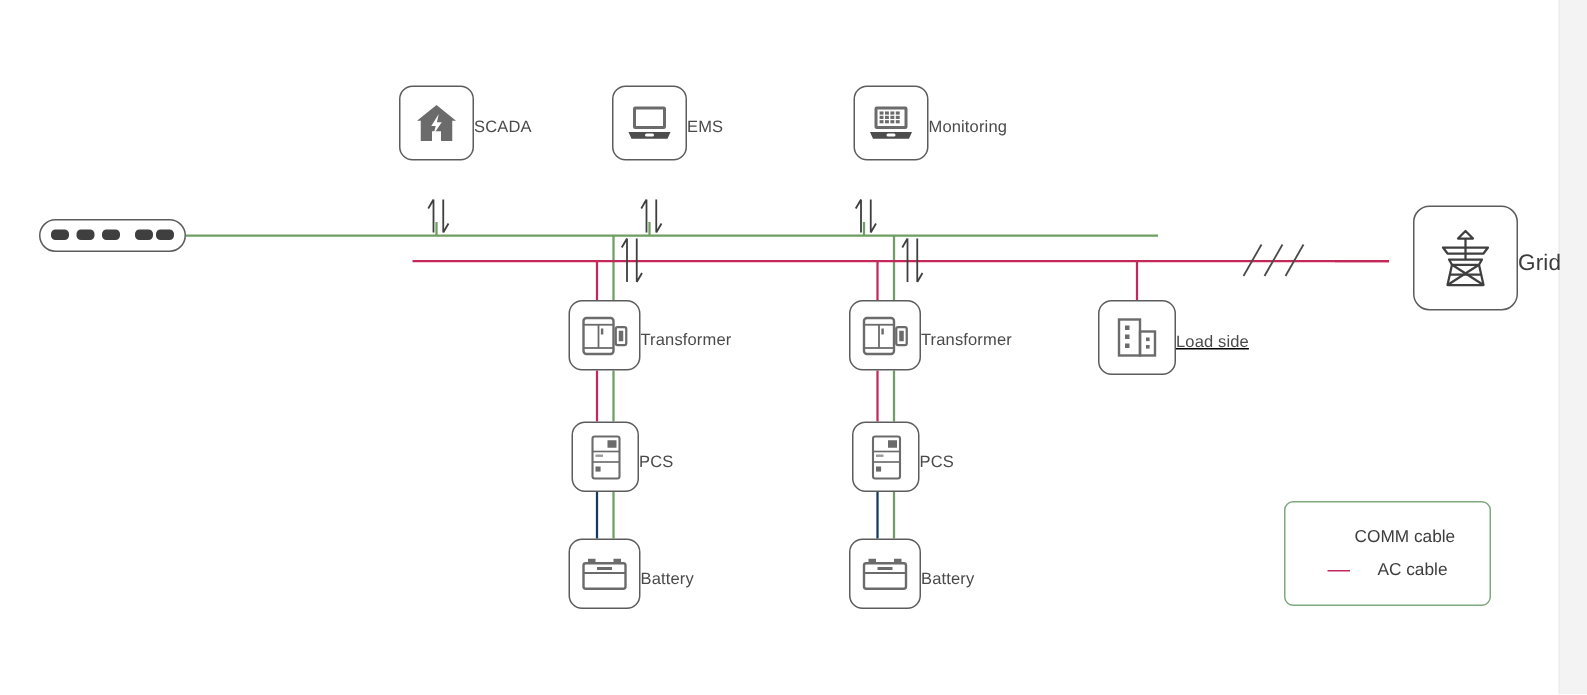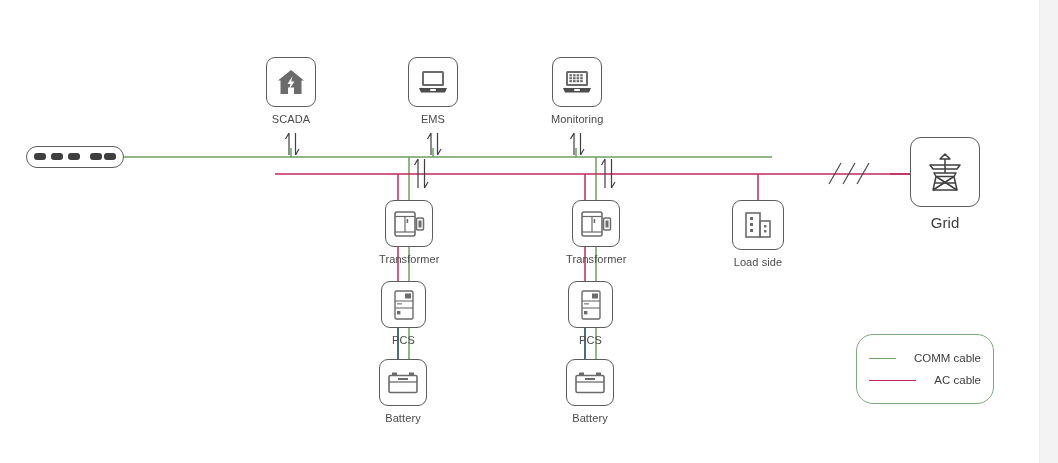--- a/index.html
+++ b/index.html
@@ -26,21 +26,21 @@
     position: absolute;
     top: 0; right: 18px;
     width: 1px; height: 463px;
     background: #ececec;
   }
 
   
   .node {
     position: absolute;
     display: flex;
-    flex-direction: column;
+    flex-direction: row;
     align-items: center;
   }
   .node-box {
     border: 1.4px solid #5c5c5c;
     border-radius: 9px;
     background: #ffffff;
     display: flex;
     align-items: center;
     justify-content: center;
   }
@@ -50,23 +50,23 @@
     color: #4a4a4a;
     white-space: nowrap;
     letter-spacing: .1px;
   }
   .node-label.big { font-size: 15px; color: #3c3c3c; margin-top: 7px; }
 
   
   #legend {
     position: absolute;
     border: 1px solid #7fa87f;
-    border-radius: 17px;
+    border-radius: 6px;
     background: #fff;
-    padding: 12px 12px;
+    padding: 12px 28px;
   }
   .legend-row {
     display: flex;
     align-items: center;
     height: 22px;
   }
   .legend-swatch {
     width: 56px; height: 0;
     border-top-width: 1.6px;
     border-top-style: solid;
@@ -174,21 +174,21 @@
       <svg width="32" height="28" viewBox="0 0 32 28">
         <rect x="5" y="3" width="22" height="15" rx="1.5" fill="#6b6b6b"></rect>
         <rect x="7" y="5" width="18" height="11" fill="#ffffff"></rect>
         <path d="M2 20 L30 20 L28 24.5 L4 24.5 Z" fill="#4d4d4d"></path>
         <rect x="13" y="21" width="6" height="2" rx="1" fill="#ffffff"></rect>
       </svg>
     </div>
     <div class="node-label">EMS</div>
   </div>
 
-  <div class="node" style="left:551px; top:57px;">
+  <div class="node" style="left:569px; top:57px;">
     <div class="node-box" style="width:50px;height:50px;">
       <svg width="32" height="28" viewBox="0 0 32 28">
         <rect x="5" y="3" width="22" height="15" rx="1.5" fill="#6b6b6b"></rect>
         <rect x="7" y="5" width="18" height="11" fill="#ffffff"></rect>
         <g fill="#6b6b6b">
           <rect x="8.4" y="6.3" width="2.6" height="2.1"></rect>
           <rect x="12" y="6.3" width="2.6" height="2.1"></rect>
           <rect x="15.6" y="6.3" width="2.6" height="2.1"></rect>
           <rect x="19.2" y="6.3" width="2.6" height="2.1"></rect>
           <rect x="8.4" y="9.2" width="2.6" height="2.1"></rect>
@@ -284,38 +284,38 @@
         <rect x="6" y="2.5" width="5" height="3" fill="#6b6b6b"></rect>
         <rect x="23" y="2.5" width="5" height="3" fill="#6b6b6b"></rect>
         <rect x="3" y="5.5" width="28" height="17" rx="1.5" fill="none" stroke="#6b6b6b" stroke-width="1.6"></rect>
         <line x1="3" y1="12" x2="31" y2="12" stroke="#6b6b6b" stroke-width="1.3"></line>
         <rect x="12" y="8" width="10" height="2" fill="#6b6b6b"></rect>
       </svg>
     </div>
     <div class="node-label">Battery</div>
   </div>
 
-  <div class="node" style="left:732px; top:200px;">
+  <div class="node" style="left:732px; top:200px;text-decoration:underline;">
     <div class="node-box" style="width:52px;height:50px;">
       <svg width="32" height="30" viewBox="0 0 32 30">
         <rect x="4" y="3" width="14" height="24" fill="none" stroke="#6b6b6b" stroke-width="1.6"></rect>
         <rect x="18" y="11" width="10" height="16" fill="none" stroke="#6b6b6b" stroke-width="1.6"></rect>
         <g fill="#6b6b6b">
           <rect x="8" y="7" width="3" height="3"></rect>
           <rect x="8" y="13" width="3" height="3"></rect>
           <rect x="8" y="19" width="3" height="3"></rect>
           <rect x="22" y="15" width="2.4" height="2.4"></rect>
           <rect x="22" y="20" width="2.4" height="2.4"></rect>
         </g>
       </svg>
     </div>
     <div class="node-label">Load side</div>
   </div>
 
-  <div class="node" style="left:910px; top:137px;">
+  <div class="node" style="left:942px; top:137px;">
     <div class="node-box" style="width:70px;height:70px;border-radius:11px;">
       <svg width="48" height="48" viewBox="0 0 48 48">
         <g fill="none" stroke="#3f3f3f" stroke-width="1.5" stroke-linejoin="round">
           <path d="M24 6 L19 11 L29 11 Z"></path>
           <path d="M9 17 L39 17 L36 21 L12 21 Z"></path>
           <path d="M13 25 L35 25 L33 28.5 L15 28.5 Z"></path>
           <path d="M15 28.5 L12 42 L36 42 L33 28.5"></path>
           <path d="M15 28.5 L36 42 M33 28.5 L12 42"></path>
           <path d="M13.6 35 L34.4 35"></path>
           <path d="M24 11 L24 25"></path>

